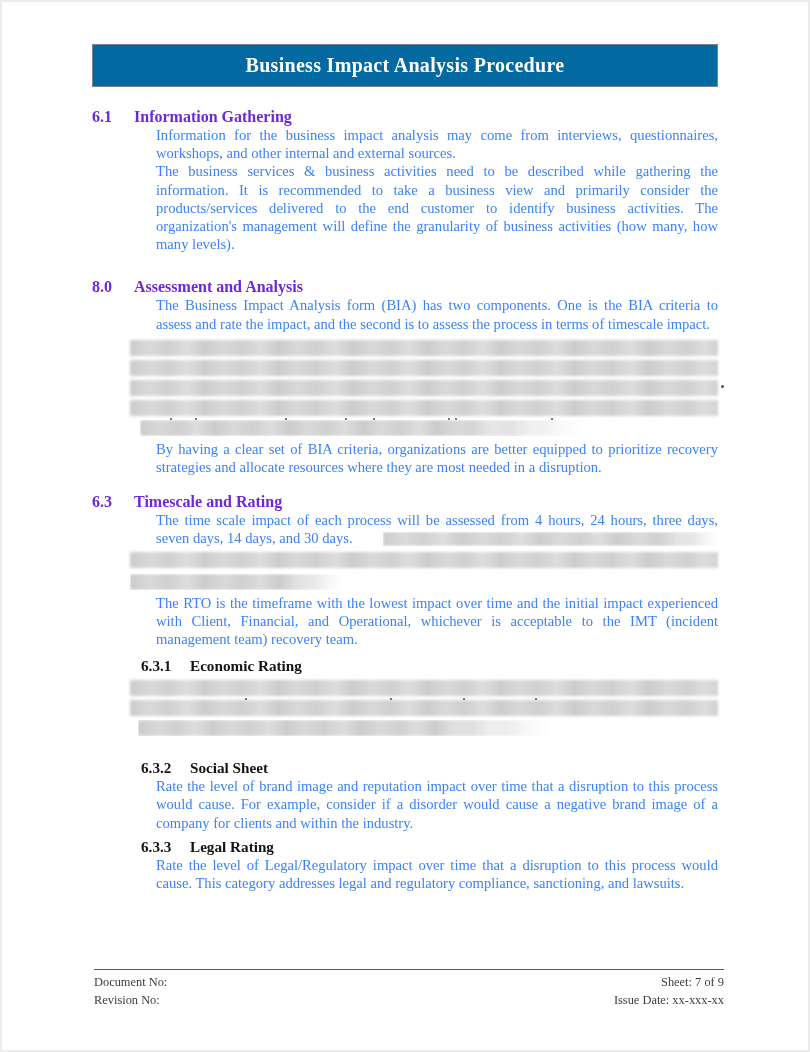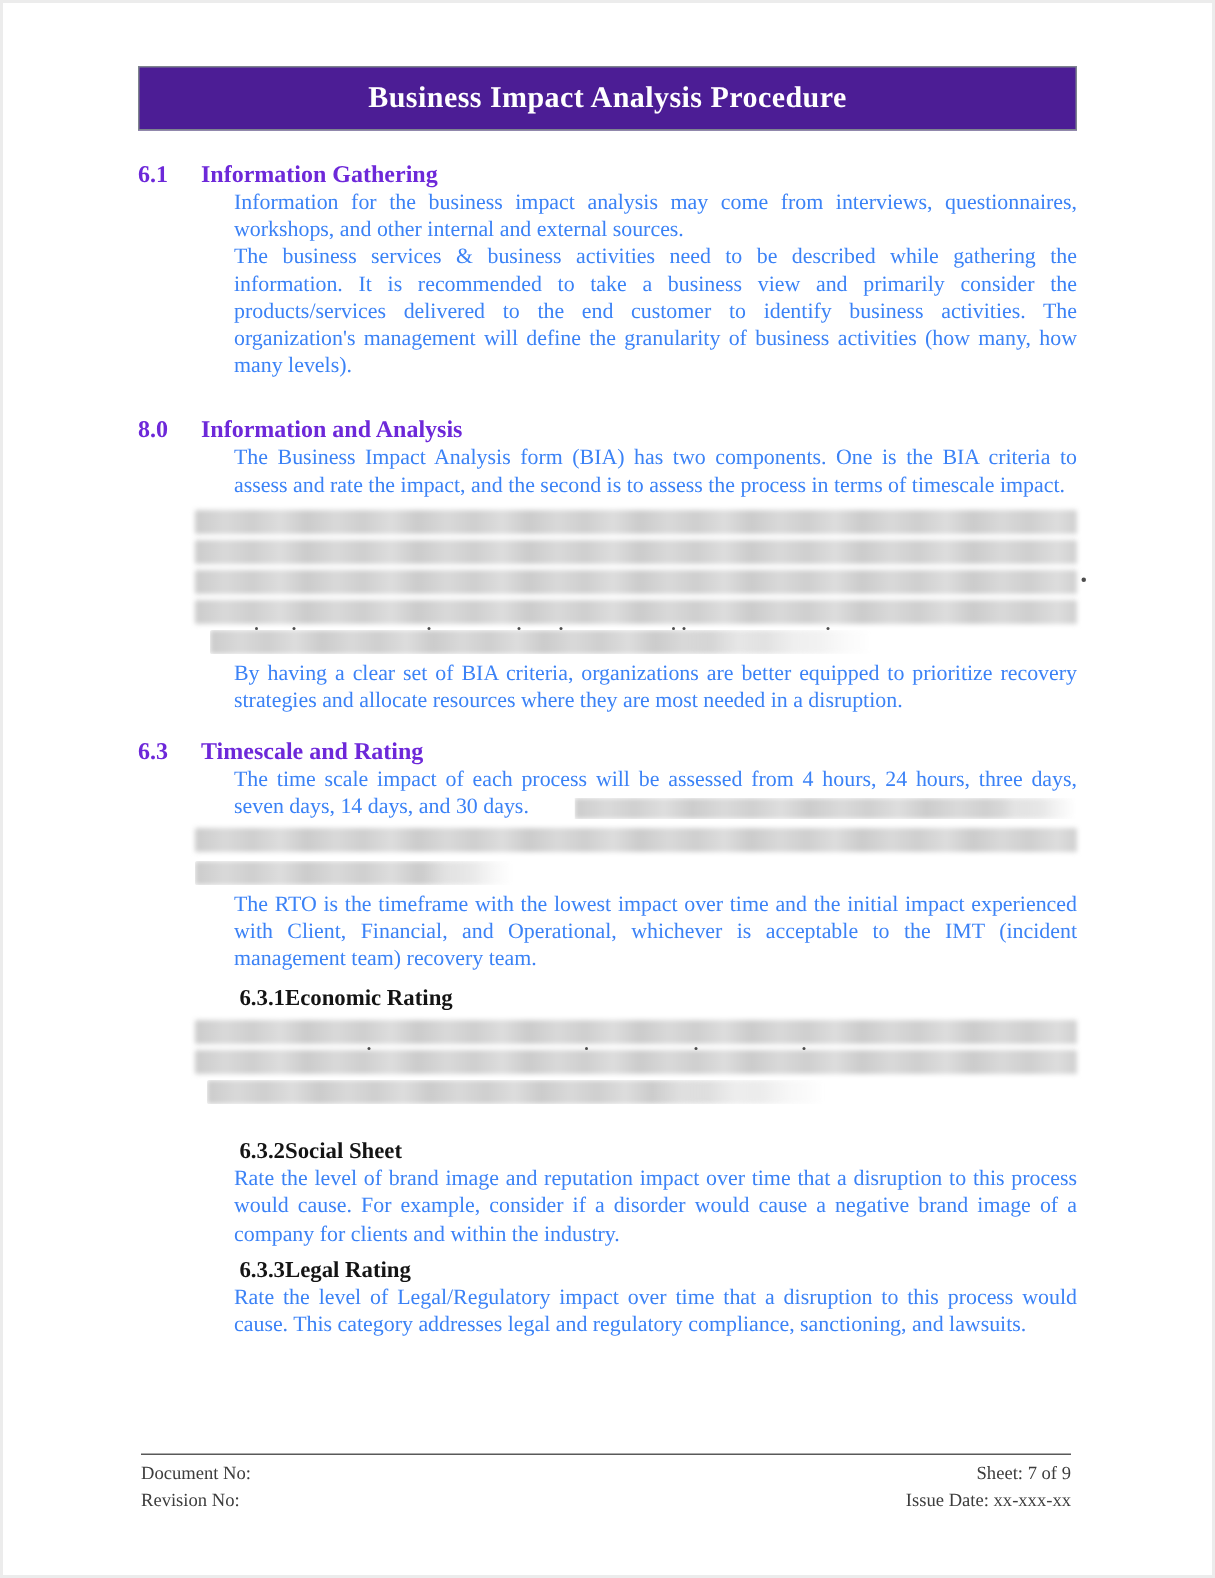--- a/index.html
+++ b/index.html
@@ -14,21 +14,21 @@
     color: #1e1e1e;
     overflow: hidden;
   }
   .content {
     padding: 0 90px;
   }
   
   .title-bar {
     margin-top: 42px;
     height: 43px;
-    background: #4c1d95;
+    background: #0369a1;
     border: 1px solid #7e848e;
     display: flex;
     align-items: center;
     justify-content: center;
     color: #ffffff;
     font-size: 20px;
     font-weight: bold;
     letter-spacing: 0.3px;
   }
   
@@ -41,21 +41,21 @@
   }
   .heading .hnum { width: 42px; flex: none; }
   .subheading {
     display: flex;
     margin-left: 49px;
     font-size: 15.2px;
     font-weight: bold;
     color: #141414;
     line-height: 19px;
   }
-  .subheading .hnum { width: 49px; flex: none; text-align: right; }
+  .subheading .hnum { width: 49px; flex: none; }
   
   p.body {
     margin: 0 0 0 64px;
     font-size: 14.6px;
     line-height: 18.2px;
     text-align: justify;
     color: #3b82f6;
   }
   
   .redacted-block {
@@ -115,21 +115,21 @@
   .mt-h631  { margin-top: 8px; }
   .mt-blk2  { margin-top: 5px; }
   .mt-h632  { margin-top: 22px; }
   .mt-p6321 { margin-top: 8px; }
   .mt-h633  { margin-top: 5px; }
   .mt-p6331 { margin-top: 8px; }
   
   .footer {
     position: absolute;
     left: 92px;
-    right: 94px;
+    right: 84px;
     top: 967px;
     border-top: 1px solid #595959;
     padding-top: 4px;
     display: flex;
     justify-content: space-between;
     font-size: 12.4px;
     line-height: 17.5px;
     color: #3d3d3d;
   }
   .footer .right { text-align: right; }
@@ -145,21 +145,21 @@
 
   <div class="heading mt-h61">
     <span class="hnum">6.1</span>
     <span>Information Gathering</span>
   </div>
   <p class="body mt-p611">Information for the business impact analysis may come from interviews, questionnaires, workshops, and other internal and external sources.</p>
   <p class="body mt-p612">The business services &amp; business activities need to be described while gathering the information. It is recommended to take a business view and primarily consider the products/services delivered to the end customer to identify business activities. The organization's management will define the granularity of business activities (how many, how many levels).</p>
 
   <div class="heading mt-h62">
     <span class="hnum">8.0</span>
-    <span>Information and Analysis</span>
+    <span>Assessment and Analysis</span>
   </div>
   <p class="body mt-p621">The Business Impact Analysis form (BIA) has two components. One is the BIA criteria to assess and rate the impact, and the second is to assess the process in terms of timescale impact.</p>
 
   <div class="redacted-block mt-blk1">
     <div class="bar"></div>
     <div class="bar"></div>
     <div class="bar"></div>
     <div class="bar"></div>
     <div class="bar bar--w75 bar--fade"></div>
     <span class="speck" style="top:45px; right:-6px; width:3px; height:3px;"></span>

